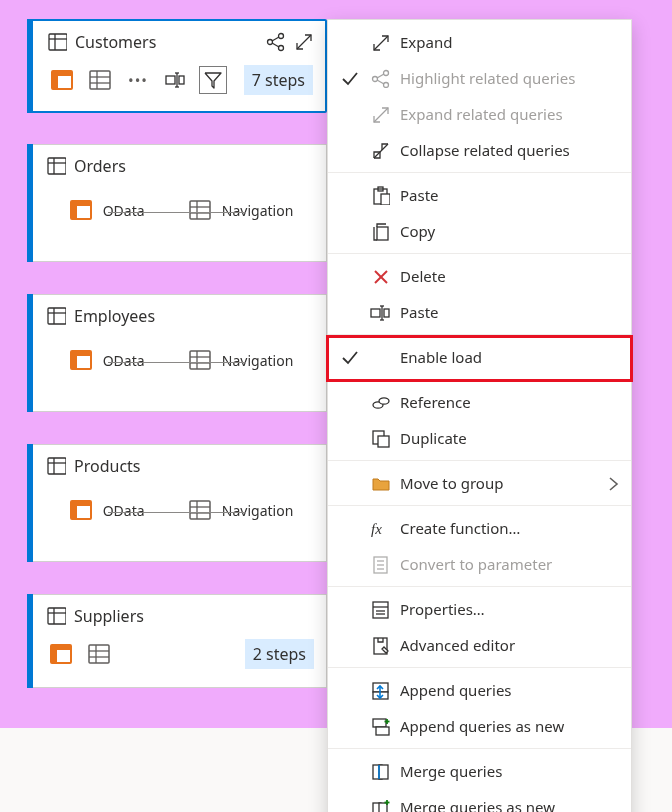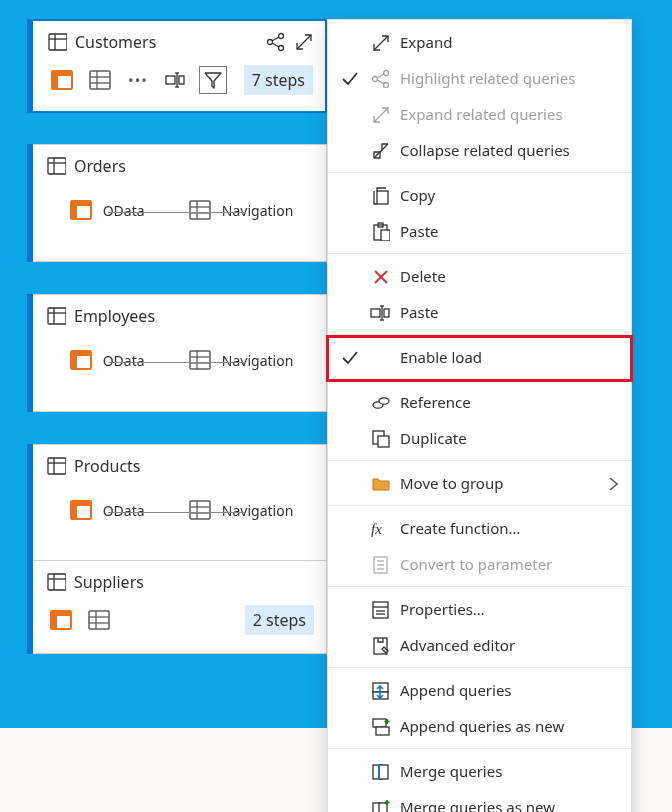--- a/index.html
+++ b/index.html
@@ -1,16 +1,16 @@
 <!DOCTYPE html>
 <html><head>
 <meta charset="utf-8">
 <style>
   html,body{margin:0;padding:0;font-family:"Segoe UI",system-ui,sans-serif;font-size:15px;color:#323130;background:#faf9f8;width:672px;height:812px;overflow:hidden;}
-  .canvas{position:relative;width:672px;height:728px;background:#0ea5e9;}
+  .canvas{position:relative;width:672px;height:728px;background:#f0abfc;}
   .card{position:absolute;left:27px;width:300px;background:#fff;border:1px solid #d2d0ce;box-sizing:border-box;}
   .card.selected{border:2px solid #0078d4;border-radius:2px;}
   .card .accent{position:absolute;left:-1px;top:-1px;bottom:-1px;width:6px;background:#0078d4;}
   .card.selected .accent{left:-2px;top:-2px;bottom:-2px;}
   .hdr{display:flex;align-items:center;gap:8px;padding:10px 12px 8px 18px;}
   .hdr .title{font-size:16px;color:#323130;flex:0 0 auto;}
   .hdr .spacer{flex:1 1 auto;}
   .hdr .hicon{width:20px;height:20px;display:inline-flex;align-items:center;justify-content:center;color:#323130;}
   .body{padding:4px 12px 12px 18px;display:flex;align-items:center;gap:8px;}
   .iconbtn{width:30px;height:30px;display:inline-flex;align-items:center;justify-content:center;color:#323130;}
@@ -305,21 +305,21 @@
               <svg width="26" height="24">
                 <use href="#ic-table-plain"></use>
               </svg>
             </span>
         <span>Navigation</span>
       </div>
     </div>
   </div>
 </div>
 
-<div class="card" style="top:560px;height:94px">
+<div class="card" style="top:594px;height:94px">
   <div class="accent"></div>
   <div class="hdr">
     <span class="hicon">
           <svg width="22" height="22">
             <use href="#ic-table"></use>
           </svg>
         </span>
     <span class="title">Suppliers</span>
   </div>
   <div class="body">
@@ -380,33 +380,33 @@
         </span>
     <span class="lbl">Collapse related queries</span>
   </div>
 
   <div class="sep"></div>
 
   <div class="mi">
     <span class="ck"></span>
     <span class="ick">
           <svg width="20" height="20">
+            <use href="#ic-paste"></use>
+          </svg>
+        </span>
+    <span class="lbl">Paste</span>
+  </div>
+  <div class="mi">
+    <span class="ck"></span>
+    <span class="ick">
+          <svg width="20" height="20">
             <use href="#ic-copy"></use>
           </svg>
         </span>
     <span class="lbl">Copy</span>
-  </div>
-  <div class="mi">
-    <span class="ck"></span>
-    <span class="ick">
-          <svg width="20" height="20">
-            <use href="#ic-paste"></use>
-          </svg>
-        </span>
-    <span class="lbl">Paste</span>
   </div>
 
   <div class="sep"></div>
 
   <div class="mi">
     <span class="ck"></span>
     <span class="ick">
           <svg width="20" height="20">
             <use href="#ic-delete"></use>
           </svg>

